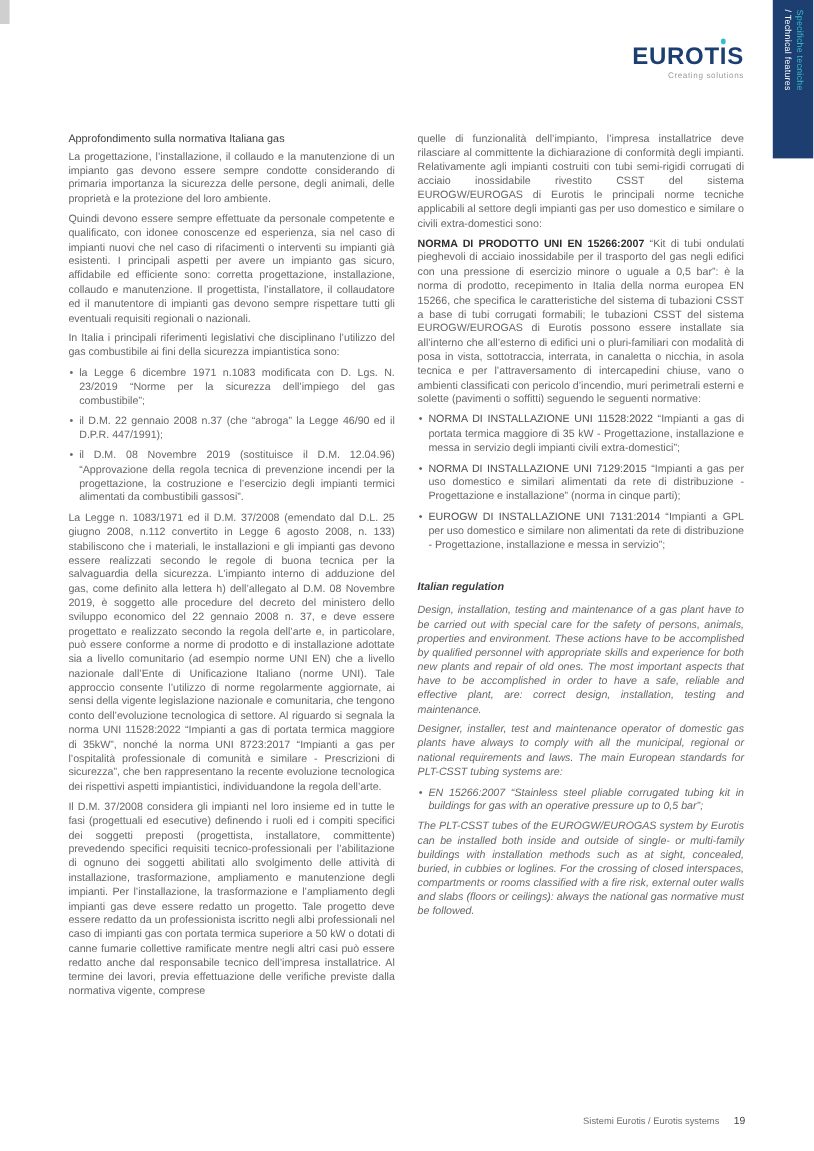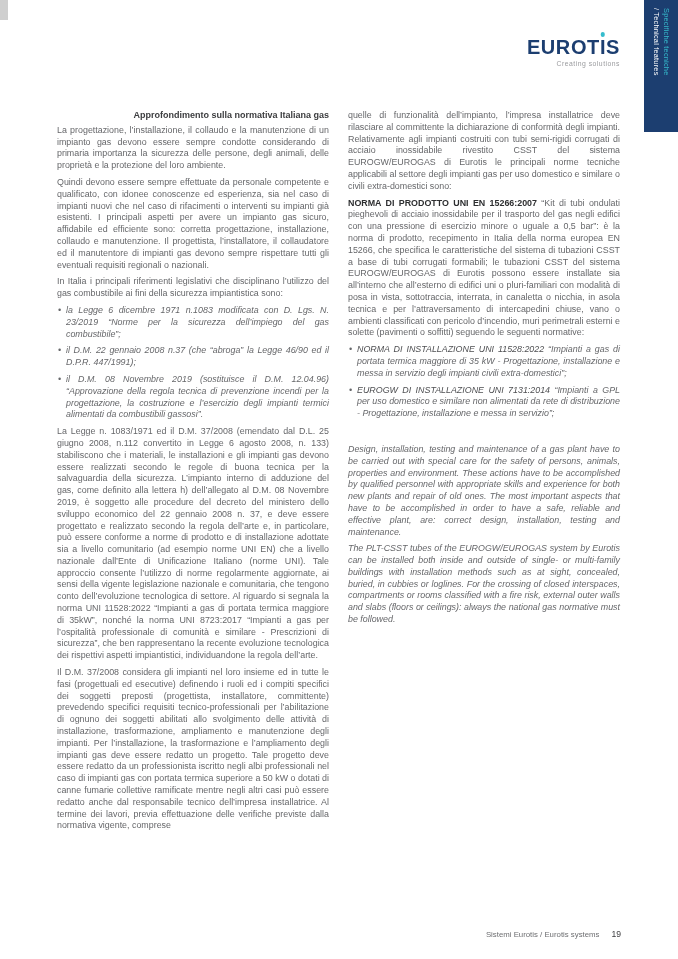--- a/index.html
+++ b/index.html
@@ -19,23 +19,23 @@
   
   .side-tab { position:absolute; top:0; right:0; width:34px; height:132px; background:#1c3e70; }
   .tab-inner { position:absolute; left:27px; top:8px; transform:rotate(90deg); transform-origin:0 0; white-space:nowrap; font-size:7.4px; line-height:9.5px; letter-spacing:0.2px; }
   .tab-line { display:block; }
   .tab-line.teal { color:#35bccd; }
   .tab-line.white { color:#ffffff; }
 
   
   .content { position:absolute; left:57px; top:110px; width:563px; display:flex; gap:19px; }
   .col { width:272px; color:#66676a; font-size:8.9px; line-height:11.8px; text-align:justify; }
-  .col h2 { font-size:9px; font-weight:bold; color:#3c3d3f; margin-bottom:3px; text-align:right; }
+  .col h2 { font-size:9px; font-weight:normal; color:#3c3d3f; margin-bottom:3px; text-align:left; }
   .col p { margin-bottom:5px; }
-  .col ul { list-style:none; margin:1px 0 5px 0;font-style:italic; }
+  .col ul { list-style:none; margin:1px 0 5px 0; }
   .col li { position:relative; padding-left:9px; margin-bottom:5px; }
   .col li::before { content:"\2022"; position:absolute; left:1px; top:0; }
   .norm-title { font-weight:bold; color:#2d2e30; }
   .norm-caps { color:#4e4f52; }
 
   .english { font-style:italic; margin-top:24px; }
   .english h3 { font-size:9px; font-weight:bold; font-style:italic; color:#3c3d3f; margin-bottom:7px; text-align:left; }
 
   .page-footer { position:absolute; right:57px; top:929px; display:flex; align-items:baseline; gap:12px; font-size:7.8px; color:#6d6e71; }
   .page-footer .page-num { font-weight:normal; color:#3c3d3f; font-size:8.6px; }
@@ -73,26 +73,30 @@
       </ul>
       <p>La Legge n. 1083/1971 ed il D.M. 37/2008 (emendato dal D.L. 25 giugno 2008, n.112 convertito in Legge 6 agosto 2008, n. 133) stabiliscono che i materiali, le installazioni e gli impianti gas devono essere realizzati secondo le regole di buona tecnica per la salvaguardia della sicurezza. L’impianto interno di adduzione del gas, come definito alla lettera h) dell’allegato al D.M. 08 Novembre 2019, è soggetto alle procedure del decreto del ministero dello sviluppo economico del 22 gennaio 2008 n. 37, e deve essere progettato e realizzato secondo la regola dell’arte e, in particolare, può essere conforme a norme di prodotto e di installazione adottate sia a livello comunitario (ad esempio norme UNI EN) che a livello nazionale dall’Ente di Unificazione Italiano (norme UNI). Tale approccio consente l’utilizzo di norme regolarmente aggiornate, ai sensi della vigente legislazione nazionale e comunitaria, che tengono conto dell’evoluzione tecnologica di settore. Al riguardo si segnala la norma UNI 11528:2022 “Impianti a gas di portata termica maggiore di 35kW”, nonché la norma UNI 8723:2017 “Impianti a gas per l’ospitalità professionale di comunità e similare - Prescrizioni di sicurezza”, che ben rappresentano la recente evoluzione tecnologica dei rispettivi aspetti impiantistici, individuandone la regola dell’arte.</p>
       <p>Il D.M. 37/2008 considera gli impianti nel loro insieme ed in tutte le fasi (progettuali ed esecutive) definendo i ruoli ed i compiti specifici dei soggetti preposti (progettista, installatore, committente) prevedendo specifici requisiti tecnico-professionali per l’abilitazione di ognuno dei soggetti abilitati allo svolgimento delle attività di installazione, trasformazione, ampliamento e manutenzione degli impianti. Per l’installazione, la trasformazione e l’ampliamento degli impianti gas deve essere redatto un progetto. Tale progetto deve essere redatto da un professionista iscritto negli albi professionali nel caso di impianti gas con portata termica superiore a 50 kW o dotati di canne fumarie collettive ramificate mentre negli altri casi può essere redatto anche dal responsabile tecnico dell’impresa installatrice. Al termine dei lavori, previa effettuazione delle verifiche previste dalla normativa vigente, comprese</p>
     </section>
 
     <section class="col">
       <p>quelle di funzionalità dell’impianto, l’impresa installatrice deve rilasciare al committente la dichiarazione di conformità degli impianti. Relativamente agli impianti costruiti con tubi semi-rigidi corrugati di acciaio inossidabile rivestito CSST del sistema EUROGW/EUROGAS di Eurotis le principali norme tecniche applicabili al settore degli impianti gas per uso domestico e similare o civili extra-domestici sono:</p>
       <p><strong class="norm-title">NORMA DI PRODOTTO UNI EN 15266:2007</strong><span> “Kit di tubi ondulati pieghevoli di acciaio inossidabile per il trasporto del gas negli edifici con una pressione di esercizio minore o uguale a 0,5 bar”: è la norma di prodotto, recepimento in Italia della norma europea EN 15266, che specifica le caratteristiche del sistema di tubazioni CSST a base di tubi corrugati formabili; le tubazioni CSST del sistema EUROGW/EUROGAS di Eurotis possono essere installate sia all’interno che all’esterno di edifici uni o pluri-familiari con modalità di posa in vista, sottotraccia, interrata, in canaletta o nicchia, in asola tecnica e per l’attraversamento di intercapedini chiuse, vano o ambienti classificati con pericolo d’incendio, muri perimetrali esterni e solette (pavimenti o soffitti) seguendo le seguenti normative:</span></p>
       <ul>
         <li><span class="norm-caps">NORMA DI INSTALLAZIONE UNI 11528:2022</span><span> “Impianti a gas di portata termica maggiore di 35 kW - Progettazione, installazione e messa in servizio degli impianti civili extra-domestici”;</span></li>
+        <li><span class="norm-caps">NORMA DI INSTALLAZIONE UNI 7129:2015</span><span> “Impianti a gas per uso domestico e similari alimentati da rete di distribuzione - Progettazione e installazione” (norma in cinque parti);</span></li>
         <li><span class="norm-caps">EUROGW DI INSTALLAZIONE UNI 7131:2014</span><span> “Impianti a GPL per uso domestico e similare non alimentati da rete di distribuzione - Progettazione, installazione e messa in servizio”;</span></li>
       </ul>
 
       <div class="english">
+        <h3>Italian regulation</h3>
         <p>Design, installation, testing and maintenance of a gas plant have to be carried out with special care for the safety of persons, animals, properties and environment. These actions have to be accomplished by qualified personnel with appropriate skills and experience for both new plants and repair of old ones. The most important aspects that have to be accomplished in order to have a safe, reliable and effective plant, are: correct design, installation, testing and maintenance.</p>
+        <p>Designer, installer, test and maintenance operator of domestic gas plants have always to comply with all the municipal, regional or national requirements and laws. The main European standards for PLT-CSST tubing systems are:</p>
         <ul>
+          <li>EN 15266:2007 “Stainless steel pliable corrugated tubing kit in buildings for gas with an operative pressure up to 0,5 bar”;</li>
         </ul>
         <p>The PLT-CSST tubes of the EUROGW/EUROGAS system by Eurotis can be installed both inside and outside of single- or multi-family buildings with installation methods such as at sight, concealed, buried, in cubbies or loglines. For the crossing of closed interspaces, compartments or rooms classified with a fire risk, external outer walls and slabs (floors or ceilings): always the national gas normative must be followed.</p>
       </div>
     </section>
 
   </div>
 
   <footer class="page-footer">
     <span>Sistemi Eurotis / Eurotis systems</span>
     <span class="page-num">19</span>

